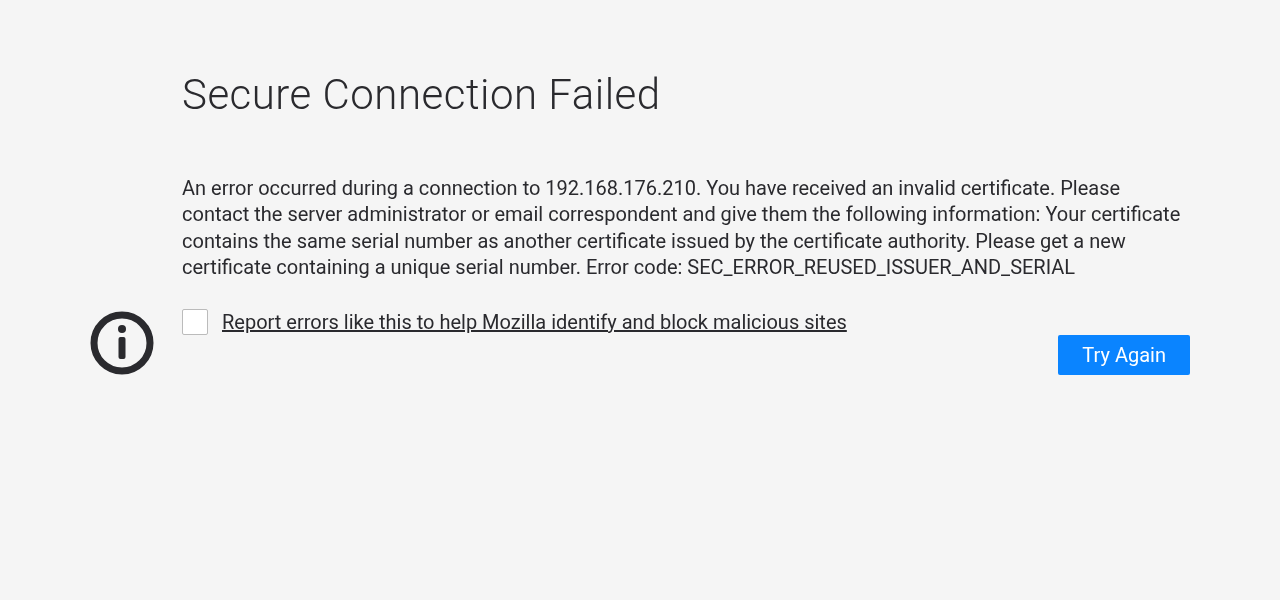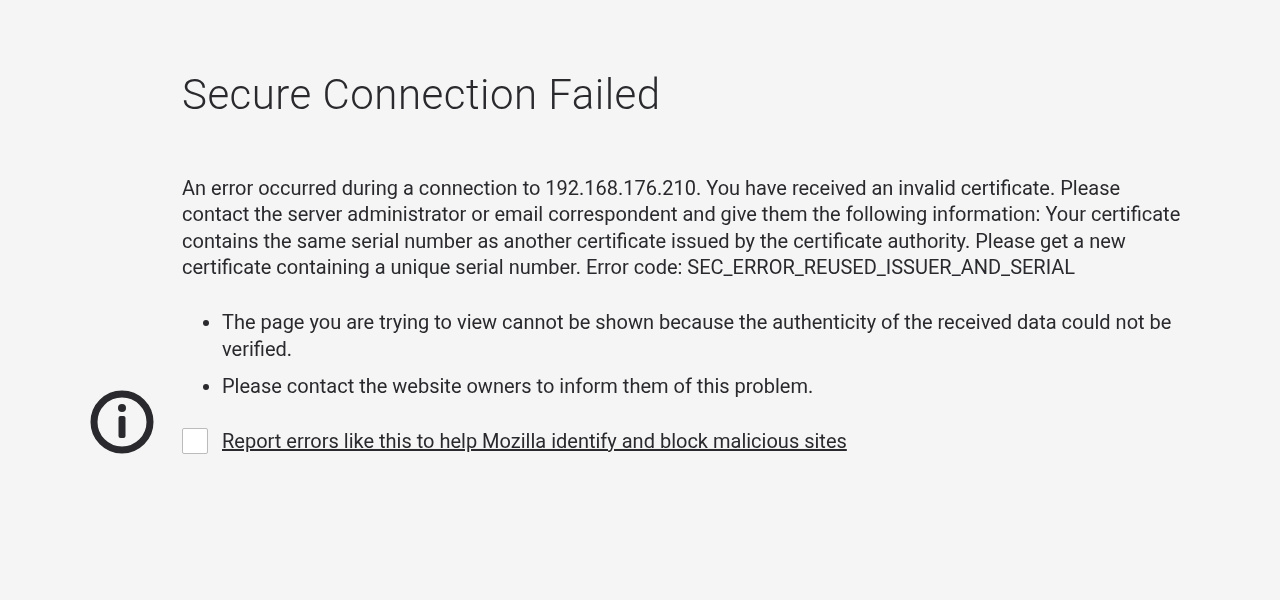--- a/index.html
+++ b/index.html
@@ -108,22 +108,21 @@
   <div class="icon-col">
     <svg class="info-icon" viewBox="0 0 64 64">
       <circle cx="32" cy="32" r="28" fill="none" stroke="#2a2a2e" stroke-width="7"></circle>
       <circle cx="32" cy="18" r="4" fill="#2a2a2e"></circle>
       <rect x="28.5" y="26" width="7" height="22" rx="2" fill="#2a2a2e"></rect>
     </svg>
   </div>
   <div class="content-col">
     <h1 class="title">Secure Connection Failed</h1>
     <p class="description">An error occurred during a connection to 192.168.176.210. You have received an invalid certificate. Please contact the server administrator or email correspondent and give them the following information: Your certificate contains the same serial number as another certificate issued by the certificate authority. Please get a new certificate containing a unique serial number. Error code: SEC_ERROR_REUSED_ISSUER_AND_SERIAL</p>
-    <ul class="bullet-list">
-      <li>The page you are trying to view cannot be shown because the authenticity of the received data could not be verified.</li>
-      <li>Please contact the website owners to inform them of this problem.</li>
-    </ul>
     <div class="report-row">
       <div class="checkbox"></div>
       <span>Report errors like this to help Mozilla identify and block malicious sites</span>
+    </div>
+    <div class="button-row">
+      <button class="try-again-btn">Try Again</button>
     </div>
   </div>
 </div>
 
 </body></html>

